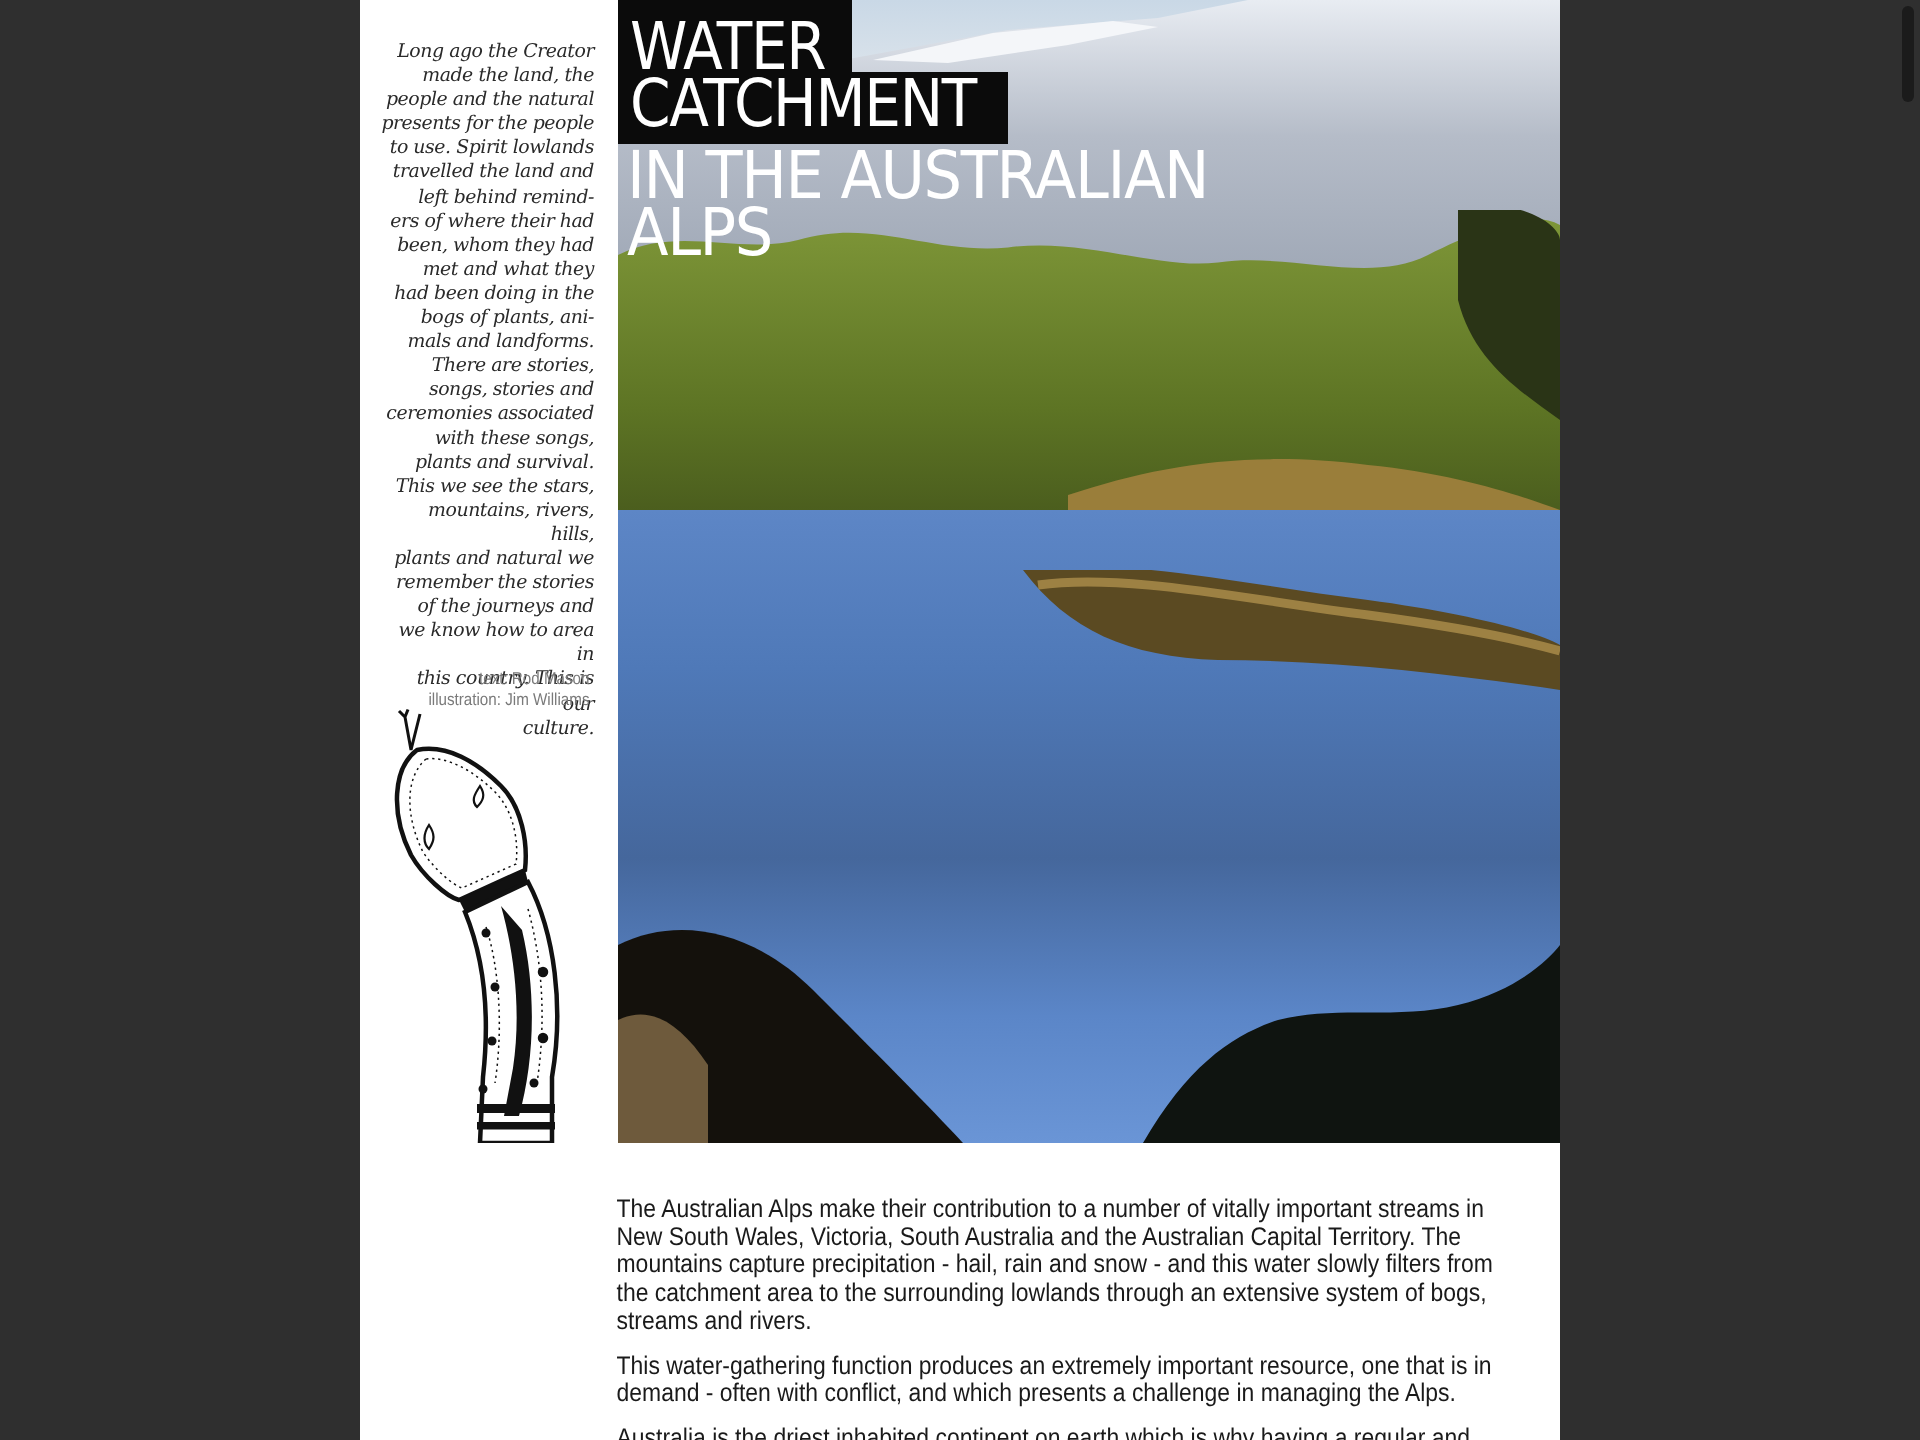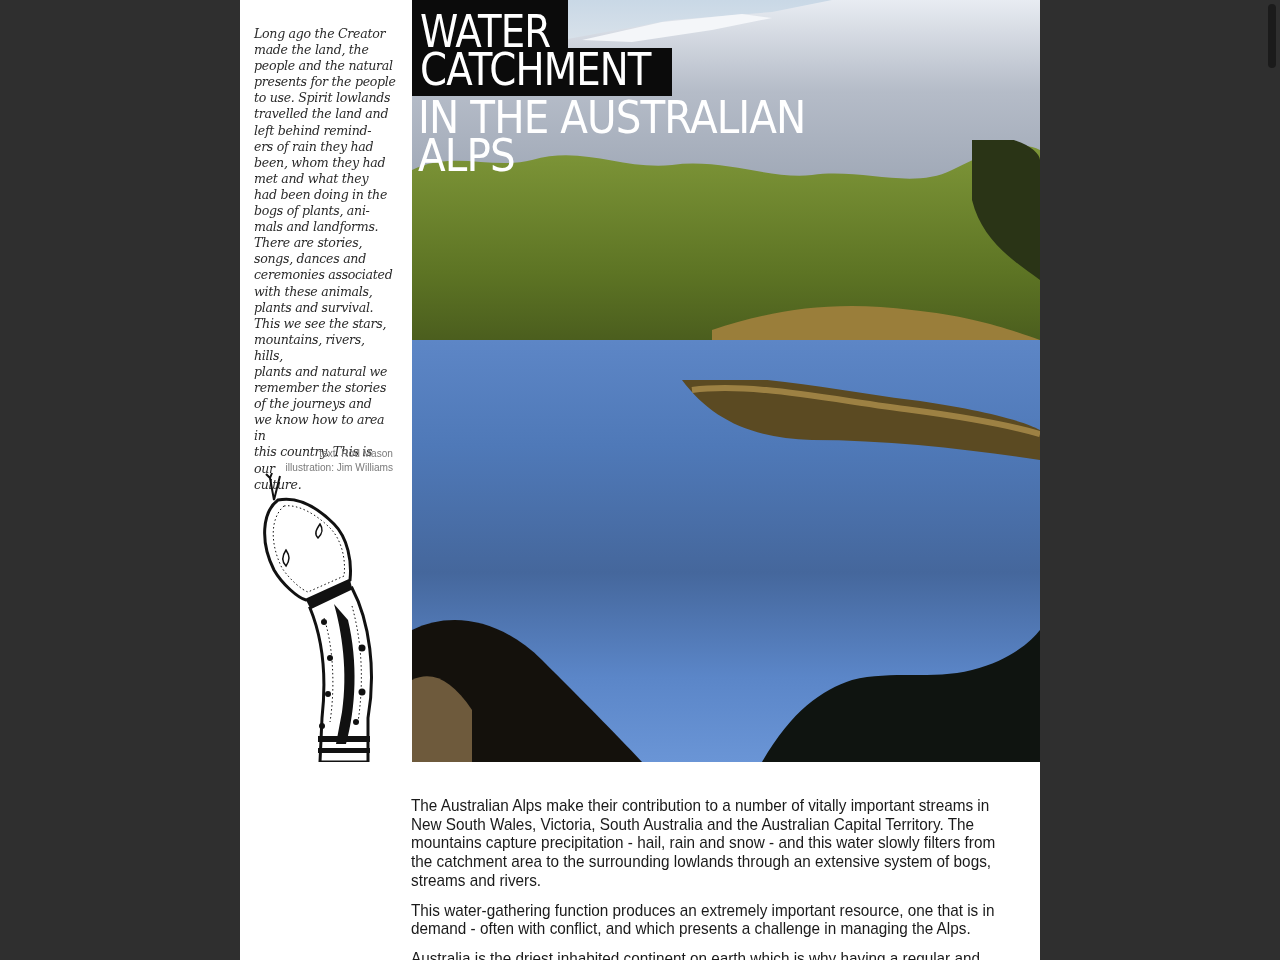--- a/index.html
+++ b/index.html
@@ -1,18 +1,18 @@
 <!DOCTYPE html>
 <html><head>
 <meta charset="utf-8">
 <style>
   html, body { margin:0; padding:0; }
   body { width:1280px; height:960px; background:#2f2f2f; overflow:hidden; position:relative; font-family:"Liberation Sans", sans-serif; }
   .page { position:absolute; left:240px; top:0; width:800px; height:960px; background:#ffffff; overflow:hidden; }
-  .sidebar-text { position:absolute; left:14px; top:26px; width:142px; font-family:"DejaVu Serif", serif; font-style:italic; font-size:12.6px; line-height:16.1px; color:#2a2a2a; letter-spacing:-0.3px; }
+  .sidebar-text { position:absolute; left:14px; top:26px; width:142px; font-family:"DejaVu Serif", serif; font-style:italic; font-size:12.6px; line-height:16.1px; color:#2a2a2a; letter-spacing:-0.3px;text-align:right; }
   .credits { position:absolute; left:14px; top:446px; width:139px; text-align:right; font-family:"Liberation Sans", sans-serif; font-size:11.5px; line-height:14px; color:#7a7a7a; transform:scaleX(0.88); transform-origin:right top; }
   .snake { position:absolute; left:12px; top:472px; width:150px; height:290px; }
   .photo { position:absolute; left:172px; top:0; width:628px; height:762px; overflow:hidden;
     background:
       linear-gradient(180deg, rgba(0,0,0,0) 0%, rgba(0,0,0,0) 100%);
   }
   .sky { position:absolute; left:0; top:0; width:100%; height:60px; background:linear-gradient(180deg,#c9d8e6,#dfe6ec); }
   .mountain { position:absolute; left:0; top:0; width:100%; height:260px; }
   .forest { position:absolute; left:0; top:140px; width:100%; height:260px; }
   .water { position:absolute; left:0; top:340px; width:100%; height:422px; background:linear-gradient(180deg,#5d86c6 0%,#4f79b8 25%,#45679c 55%,#5b86c8 80%,#6a95d6 100%); }
@@ -34,30 +34,30 @@
 <div class="page">
 
   <div class="sidebar-text" id="story">
       <div>Long ago the Creator</div>
       <div>made the land, the</div>
       <div>people and the natural</div>
       <div>presents for the people</div>
       <div>to use. Spirit lowlands</div>
       <div>travelled the land and</div>
       <div>left behind remind-</div>
-      <div>ers of rain they had</div>
+      <div>ers of where their had</div>
       <div>been, whom they had</div>
       <div>met and what they</div>
       <div>had been doing in the</div>
       <div>bogs of plants, ani-</div>
       <div>mals and landforms.</div>
       <div>There are stories,</div>
-      <div>songs, dances and</div>
+      <div>songs, stories and</div>
       <div>ceremonies associated</div>
-      <div>with these animals,</div>
+      <div>with these songs,</div>
       <div>plants and survival.</div>
       <div>This we see the stars,</div>
       <div>mountains, rivers, hills,</div>
       <div>plants and natural we</div>
       <div>remember the stories</div>
       <div>of the journeys and</div>
       <div>we know how to area in</div>
       <div>this country. This is our</div>
       <div>culture.</div>
     </div>

